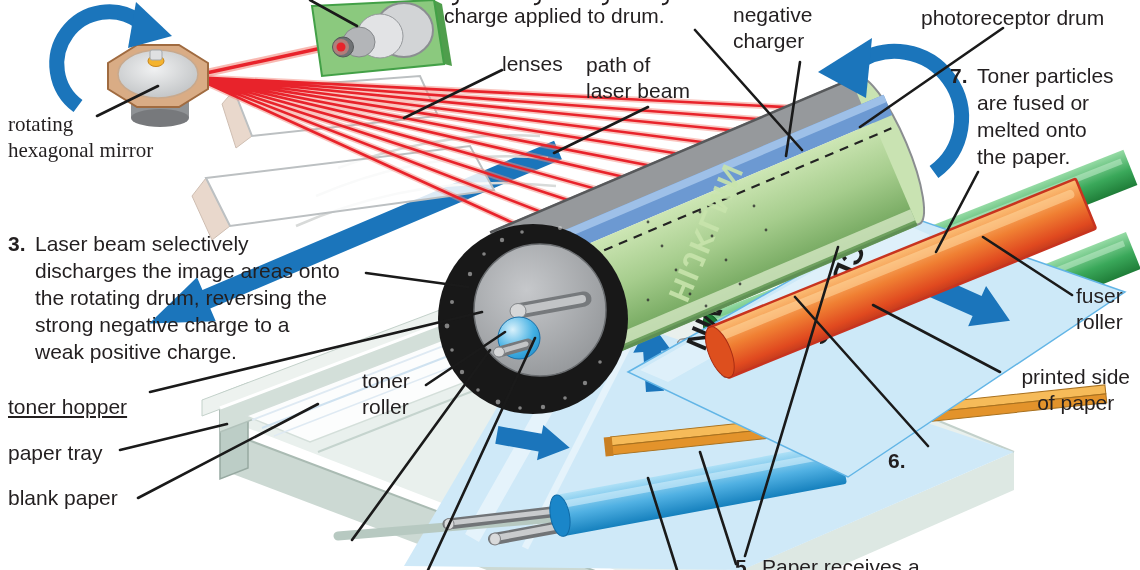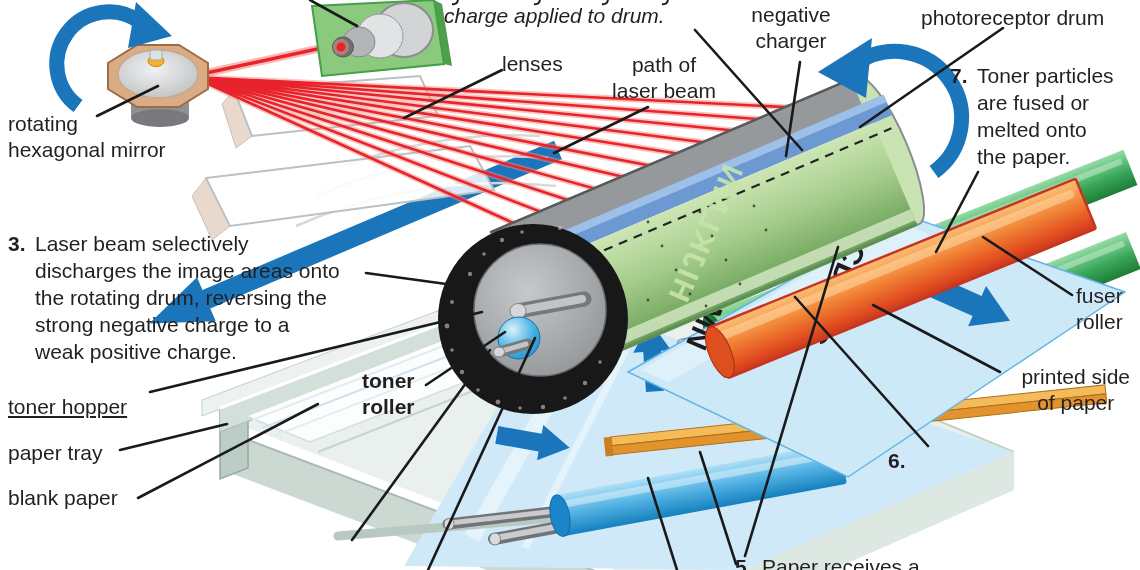--- a/index.html
+++ b/index.html
@@ -3,21 +3,21 @@
 <meta charset="utf-8">
 <style>
   html,body{margin:0;padding:0;}
   body{
     width:1140px;height:570px;position:relative;overflow:hidden;background:#ffffff;
     font-family:"Liberation Sans","DejaVu Sans",sans-serif;color:#231f20;
   }
   #stage{position:absolute;left:0;top:0;width:1140px;height:570px;}
   svg{position:absolute;left:0;top:0;}
   .lbl{position:absolute;font-size:21px;line-height:26px;white-space:pre-line;}
-  .center{text-align:center;}
+  .center{}
   .right{text-align:center;}
   .step{position:absolute;display:flex;font-size:21px;line-height:27px;}
   .step .num{font-weight:700;flex:0 0 27px;}
   .step .txt{white-space:pre-line;}
 </style>
 </head>
 <body>
 
 <div id="stage">
 <svg width="1140" height="570" viewBox="0 0 1140 570">
@@ -290,30 +290,30 @@
     M648 478L677 570
     M426 385L505 332
     M150 392L482 312
     M120 450L227 424
     M138 498L318 404
     M352 540L490 350
     M428 570L535 338
     M366 273L468 287"></path>
 </svg>
 
-<div class="lbl" style="left:8px;top:111px;">rotating
+<div class="lbl" style="left:8px;top:111px;font-family:Liberation Serif, serif;">rotating
 hexagonal mirror</div>
-<div class="lbl" style="left:444px;top:3px;font-style:italic;">charge applied to drum.</div>
+<div class="lbl" style="left:444px;top:3px;">charge applied to drum.</div>
 <div class="lbl" style="left:502px;top:51px;">lenses</div>
 <div class="lbl center" style="left:586px;top:52px;width:156px;">path of
 laser beam</div>
 <div class="lbl center" style="left:733px;top:2px;width:116px;">negative
 charger</div>
 <div class="lbl" style="left:921px;top:5px;">photoreceptor drum</div>
-<div class="lbl" style="left:362px;top:368px;font-weight:bold;">toner
+<div class="lbl" style="left:362px;top:368px;">toner
 roller</div>
 <div class="lbl" style="left:8px;top:394px;text-decoration:underline;">toner hopper</div>
 <div class="lbl" style="left:8px;top:440px;">paper tray</div>
 <div class="lbl" style="left:8px;top:485px;">blank paper</div>
 <div class="lbl" style="left:1076px;top:283px;">fuser
 roller</div>
 <div class="lbl right" style="right:10px;top:364px;">printed side
 of paper</div>
 
 <div class="step" style="left:8px;top:230px;">

